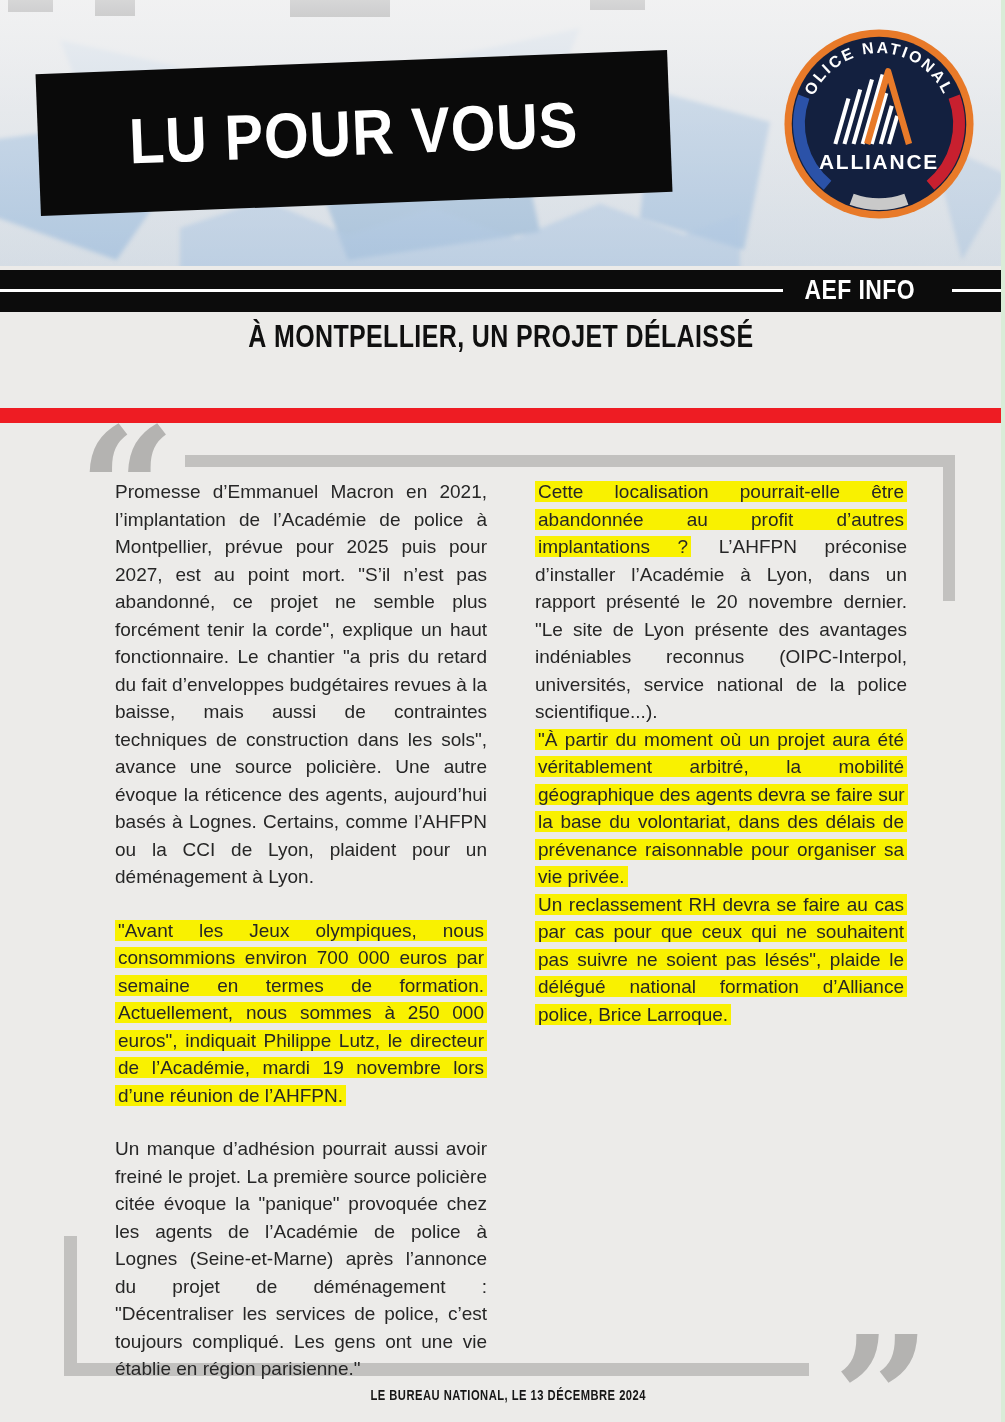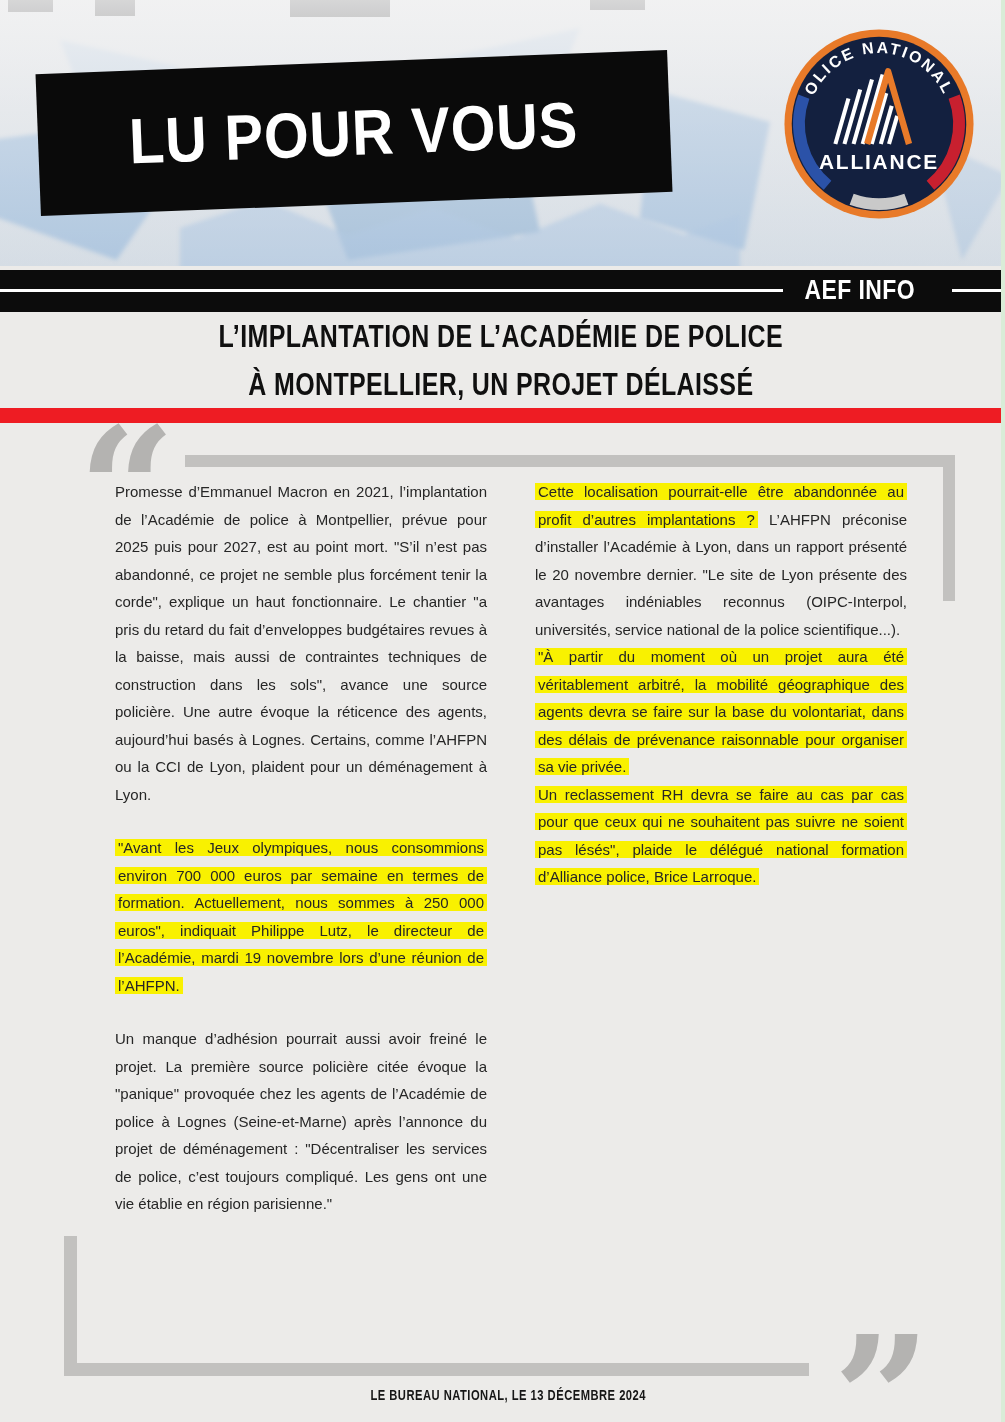--- a/index.html
+++ b/index.html
@@ -66,21 +66,21 @@
   .quote.open{left:78px; top:490px;}
   .quote.close{left:833px; top:1398px;}
   .gline{position:absolute; background:#c2c1bf; z-index:1;}
   .g-top-h{left:185px; top:455px; width:770px; height:12px;}
   .g-top-v{left:943px; top:455px; width:12px; height:146px;}
   .g-bot-v{left:64px; top:1236px; width:13px; height:140px;}
   .g-bot-h{left:64px; top:1363px; width:745px; height:13px;}
 
   
   .columns{position:absolute; left:115px; top:478px; width:792px; display:flex; gap:48px; z-index:3;}
-  .col{width:372px; font-size:15px; line-height:27.5px; color:#262626; text-align:justify;}
+  .col{width:372px; font-size:19px; line-height:27.5px; color:#262626; text-align:justify;}
   .col p{margin:0 0 0 0;}
   .col p.gap{margin-top:26px;}
   mark{background:#f9f100; color:inherit; padding:0 3px;
     -webkit-box-decoration-break:clone; box-decoration-break:clone;margin-top:32px;}
 
   
   .footer-line{position:absolute; left:8px; top:1386px; width:1001px; text-align:center; color:#161616; z-index:3;}
   .footer-line span{display:inline-block; transform:scaleX(.8); font-weight:800; font-size:14px;
     letter-spacing:.6px; white-space:nowrap;}
 
@@ -144,21 +144,20 @@
     </div>
   </div>
 
   <div class="aef-band">
     <div class="band-line left"></div>
     <div class="band-line right"></div>
     <div class="band-label">AEF INFO</div>
   </div>
 
   <div class="title-block">
-    <span class="title-line"><span>L’IMPLANTATION DE L’ACADÉMIE DE POLICE</span></span>
     <span class="title-line"><span>À MONTPELLIER, UN PROJET DÉLAISSÉ</span></span>
   </div>
   <div class="red-bar"></div>
 
   <div class="quote open">“</div>
   <div class="quote close">”</div>
   <div class="gline g-top-h"></div>
   <div class="gline g-top-v"></div>
   <div class="gline g-bot-v"></div>
   <div class="gline g-bot-h"></div>

